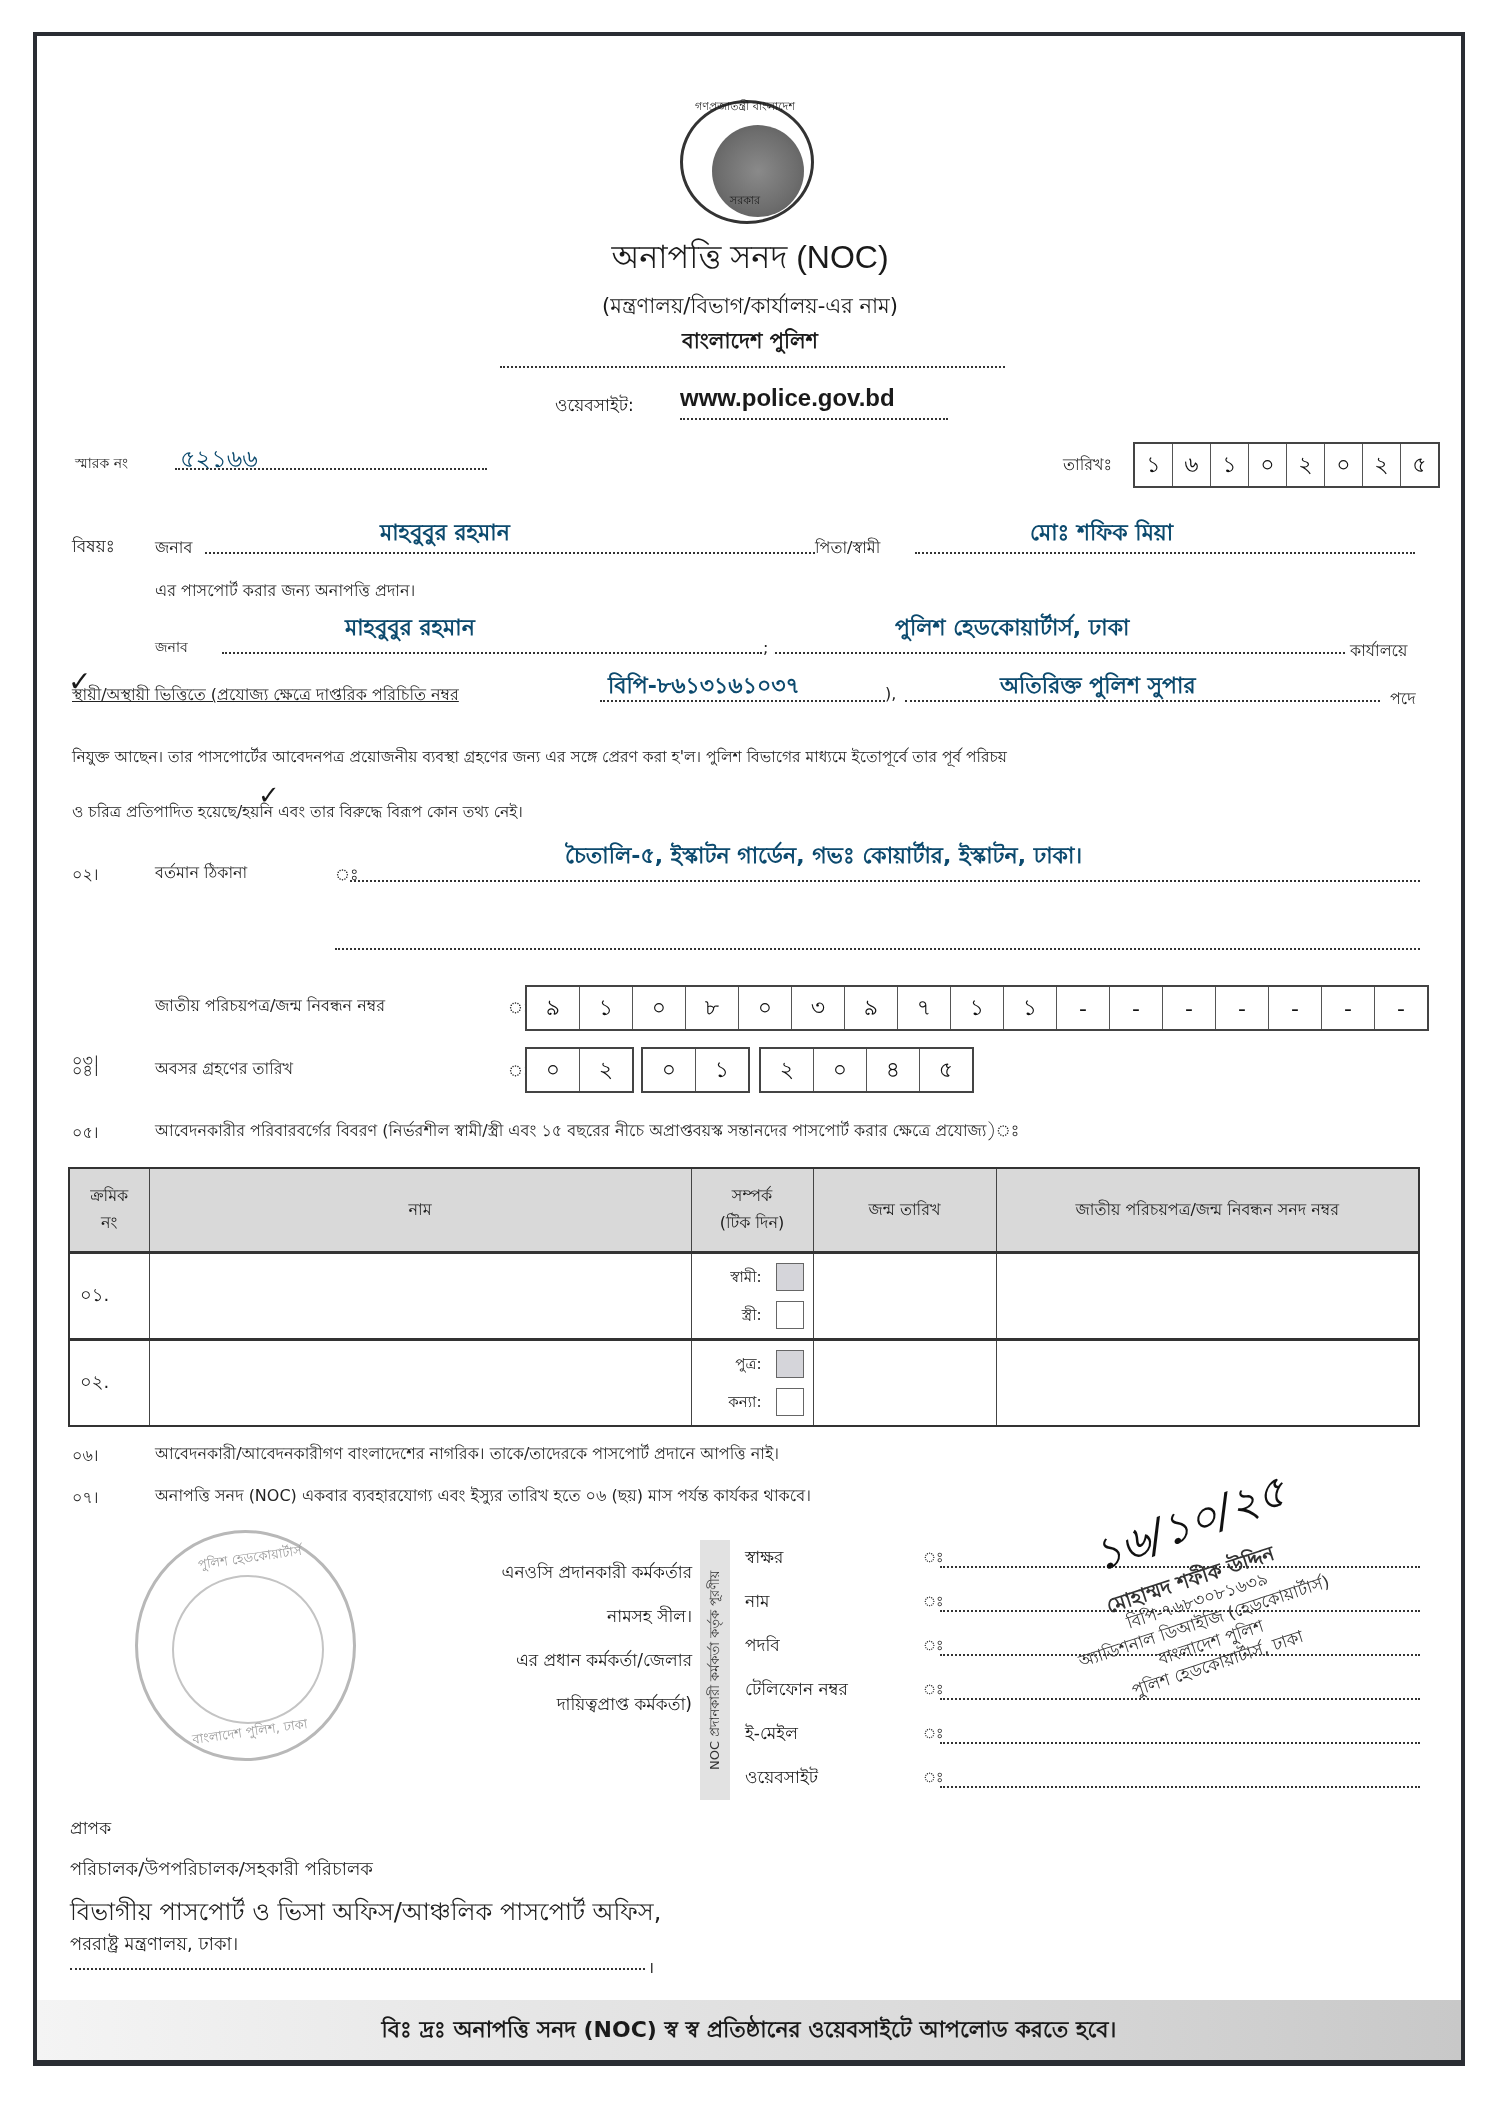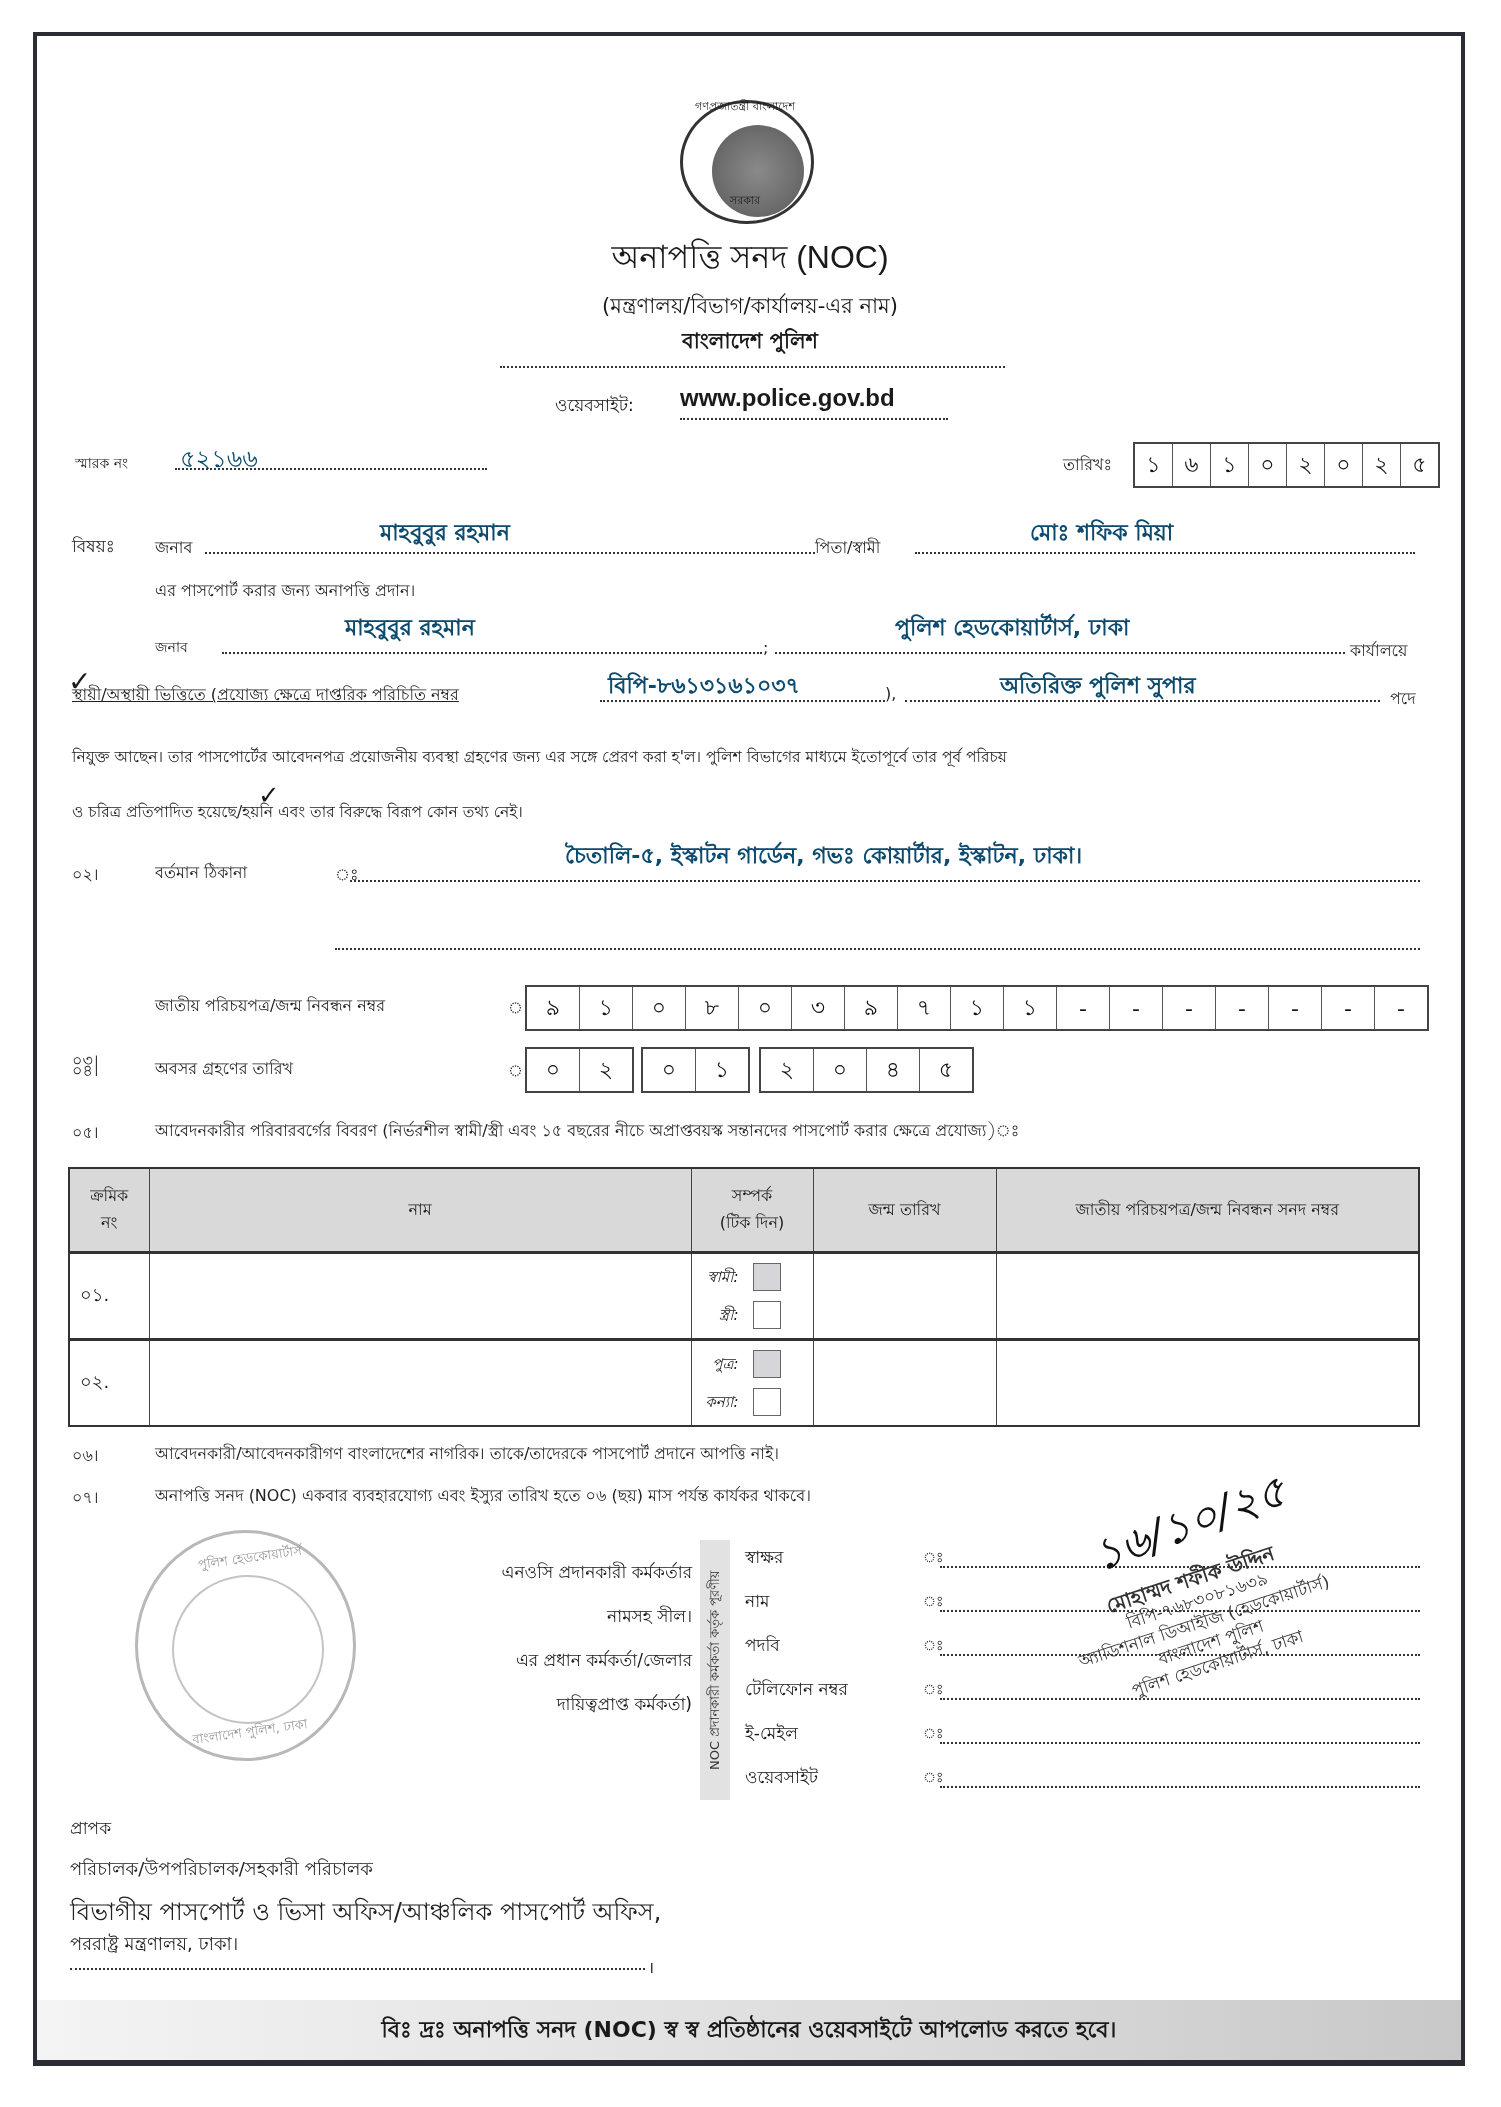--- a/index.html
+++ b/index.html
@@ -15,21 +15,21 @@
   .boxrow { position:absolute; display:flex; border:2px solid #444; background:#fff; }
   .boxrow .cell { border-right:1px solid #555; display:flex; align-items:center; justify-content:center;
                   font-size:22px; color:#111; }
   .boxrow .cell:last-child { border-right:none; }
   table.fam { position:absolute; left:68px; top:1167px; width:1352px; border-collapse:collapse;
               border:2px solid #333; font-size:16px; }
   table.fam th { background:#d9d9d9; font-weight:normal; border:1px solid #444; height:80px;
                  border-bottom:3px solid #333; }
   table.fam td { border:1px solid #444; height:82px; vertical-align:middle; }
   table.fam tr.r1 td { border-bottom:3px solid #333; }
-  .chk { display:flex; align-items:center; justify-content:flex-end; gap:14px; padding-right:31px; height:38px; font-size:15px;font-style:italic; }
+  .chk { display:flex; align-items:center; justify-content:flex-end; gap:14px; padding-right:8px; height:38px; font-size:15px; }
   .chkbox { width:26px; height:26px; border:1px solid #666; background:#fff; }
   .chkbox.shaded { background:#d5d5da; }
   .emblem { position:absolute; left:680px; top:100px; width:128px; height:118px; border-radius:50%;
             border:3px solid #333; }
   .emblem-inner { position:absolute; left:712px; top:125px; width:92px; height:92px; border-radius:50%;
                   background:radial-gradient(circle, #8a8a8a 0%, #6d6d6d 60%, #555 100%); }
   .seal { position:absolute; left:135px; top:1530px; width:215px; height:225px; border-radius:50%;
           border:3px solid #b8b8b8; }
   .seal-inner { position:absolute; left:172px; top:1575px; width:148px; height:145px; border-radius:50%;
                 border:2px solid #c4c4c4; }

